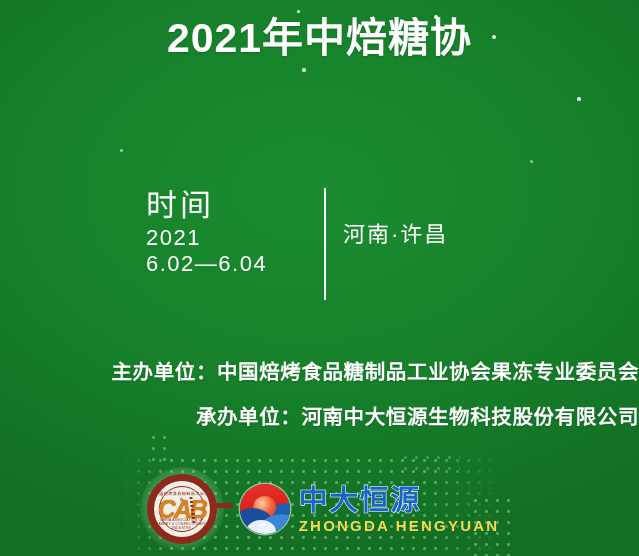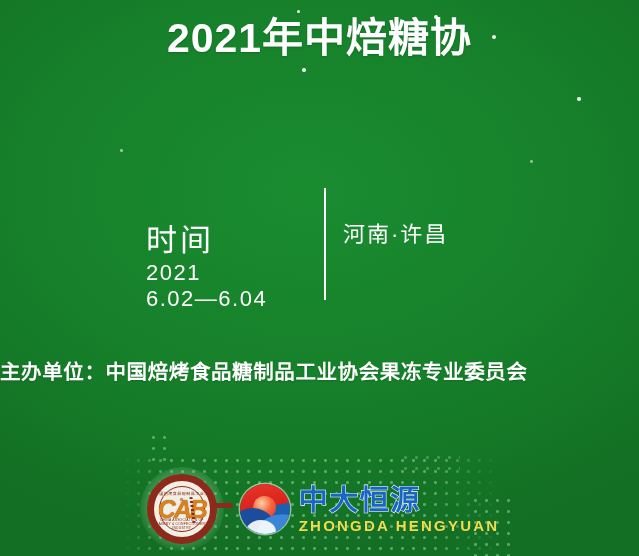--- a/index.html
+++ b/index.html
@@ -81,21 +81,21 @@
     top: 186px;
     width: 380px;
     height: 118px;
     display: flex;
     align-items: flex-start;
   }
   .info-col {
     display: flex;
     flex-direction: column;
   }
-  .info-col.time   { width: 176px; padding-top: 2px; margin-top: 35px; }
+  .info-col.time   { width: 176px; padding-top: 2px; }
   .info-col.addr   { width: 180px; padding-top: 36px; padding-left: 21px; }
   .info-label {
     font-size: 31px;
     font-weight: 300;
     line-height: 1.18;
     letter-spacing: 3px;
     white-space: nowrap;
   }
   .info-value {
     font-size: 22px;
@@ -113,21 +113,21 @@
     height: 112px;
     background: #ffffff;
   }
 
   
   #organizers {
     position: absolute;
     left: 0;
     top: 362px;
     width: 639px;
-    text-align: left;
+    text-align: right;
   }
   .org-line {
     display: block;
     font-size: 20.5px;
     font-weight: bold;
     letter-spacing: 0.6px;
     line-height: 1.0;
     white-space: nowrap;
     text-shadow: 0 1px 2px rgba(0,0,0,0.15);
   }
@@ -331,20 +331,21 @@
       <span class="info-value">6.02—6.04</span>
     </div>
     <div class="info-col addr">
       <span class="info-value cjk">河南·许昌</span>
     </div>
   </div>
   <div id="info-divider"></div>
 
   <div id="organizers">
     <span class="org-line">主办单位：中国焙烤食品糖制品工业协会果冻专业委员会</span>
+    <span class="org-line">承办单位：河南中大恒源生物科技股份有限公司</span>
   </div>
 
   <div id="logos">
 
     <div class="cab-seal">
       <div class="cab-ring">
         <span class="cab-arc-text top">中国焙烤食品糖制品工业协会</span>
         <span class="cab-mono">CAB</span>
         <span class="cab-wheat"></span>
         <span class="cab-arc-text bot">CHINA ASSOCIATION OF BAKERY &amp; CONFECTIONERY INDUSTRY</span>

